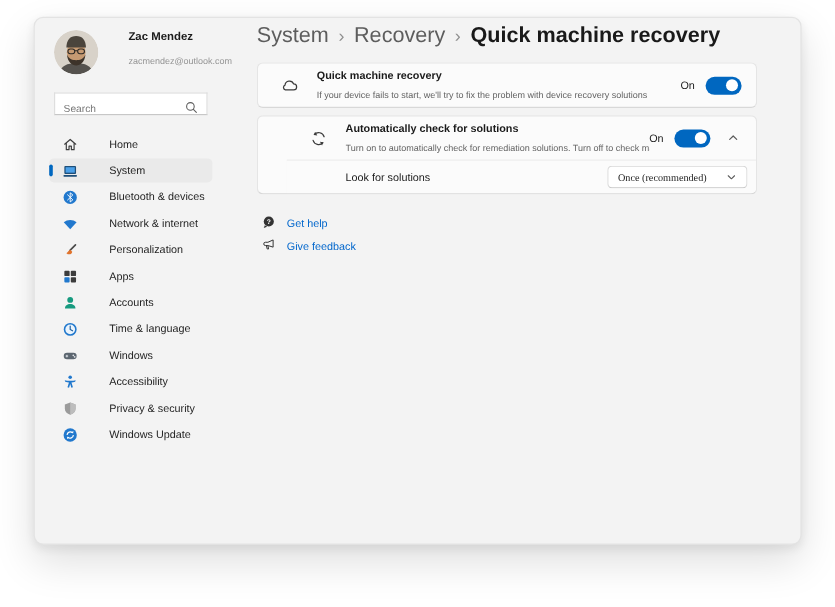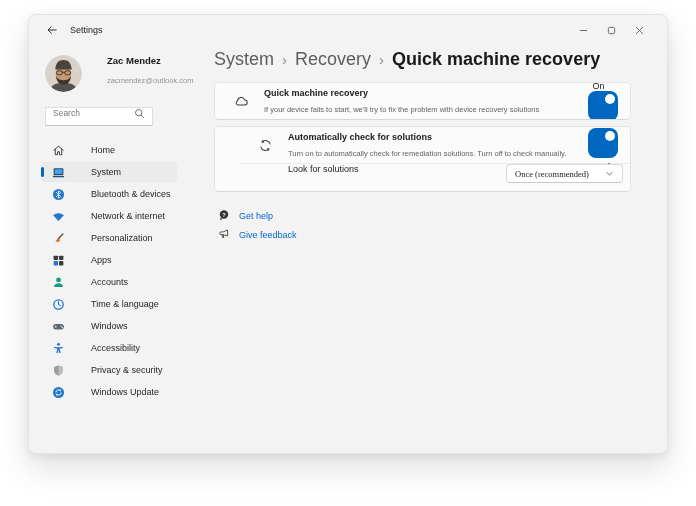--- a/index.html
+++ b/index.html
@@ -23,23 +23,23 @@
   .main { flex:1; padding:0 36px 0 0; min-width:0; }
 
   
   .profile { display:flex; margin:4px 0 0 4px;gap:16px; }
   .avatar { width:37px; height:37px; border-radius:50%; overflow:hidden; flex:0 0 37px; }
   .p-info { margin-left:9px; }
   .p-name { font-size:9.5px; font-weight:bold; color:#1a1a1a; }
   .p-email { font-size:7.5px; color:#949494; margin-top:10px; }
 
   
-  .search-box { margin:15px 0 0 4px; width:108px; height:19px; background:#ffffff;
+  .search-box { margin:15px 0 0 4px; width:128px; height:19px; background:#ffffff;
     border:1px solid #dedede; border-bottom:1px solid #c7c7c7; border-radius:0;
-    display:flex; align-items:flex-start; padding:0 7px; }
+    display:flex; align-items:flex-end; padding:0 7px; }
   .search-box input { flex:1; border:none; outline:none; background:transparent;
     font-size:8.5px; color:#3a3a3a; font-family:inherit; min-width:0; }
   .search-box input::placeholder { color:#767676; }
 
   
   .nav { margin-top:14px; }
   .nav-item { position:relative; width:136px; height:20px; margin-bottom:2px; border-radius:4px;
     display:flex; align-items:center; padding-left:11px; cursor:pointer;gap:16px; }
   .nav-item.active { background:#eaeaea; }
   .active-bar { position:absolute; left:0; top:5px; width:3px; height:10px; border-radius:2px; background:#0067C0; display:none; }
@@ -55,68 +55,43 @@
 
   
   .card { margin-top:9px; background:#fbfbfb; border:1px solid #e5e5e5; border-bottom-color:#d8d8d8;
     border-radius:5px; overflow:hidden; }
   .card + .card { margin-top:6px;padding-left:24px; }
   .setting-row { display:flex; align-items:center; height:36px; padding:0 12px 0 18px; }
   .row-ico { width:17px; height:17px; display:flex; align-items:center; justify-content:center; flex:0 0 17px; }
   .row-text { margin-left:14px; flex:1; min-width:0; }
   .row-title { font-size:9px; font-weight:600; color:#1a1a1a; }
   .row-desc { font-size:7.5px; color:#636363; margin-top:7px; white-space:nowrap; overflow:hidden; }
-  .row-controls { display:flex; align-items:center;flex-direction:column; }
+  .row-controls { display:flex; align-items:center; }
   .toggle-label { font-size:9px; color:#1a1a1a; margin-right:9px; }
   .toggle { width:30px; height:15px; border-radius:8px; background:#0067C0; position:relative; cursor:pointer; flex:0 0 30px; }
   .toggle .knob { position:absolute; top:2.5px; right:3px; width:10px; height:10px; border-radius:50%; background:#ffffff; }
   .expander { margin-left:12px; width:14px; height:14px; display:flex; align-items:center; justify-content:center; cursor:pointer; }
   .divider { height:1px; background:#ececec; }
-  .child-row { display:flex; align-items:flex-start; height:27px; padding:0 7px 0 49px; background:#fbfbfb; }
+  .child-row { display:flex; align-items:center; height:27px; padding:0 7px 0 49px; background:#fbfbfb; }
   .child-label { font-size:9px; color:#1a1a1a; flex:1; }
   .dropdown { width:117px; height:19px; background:#ffffff; border:1px solid #d9d9d9; border-bottom-color:#c9c9c9;
     border-radius:4px; display:flex; align-items:center; padding:0 8px; cursor:pointer;font-family:Liberation Serif, serif; }
   .dd-value { flex:1; font-size:8.5px; color:#1a1a1a; white-space:nowrap; }
 
   
   .links { margin-top:10px; padding-left:4px; }
   .link-row { display:flex; align-items:flex-end; height:19px; }
   .link-ico { width:12px; height:12px; display:flex; align-items:center; justify-content:center; flex:0 0 12px; }
   .link-text { font-size:9px; color:#0066CC; margin-left:9px; cursor:pointer; }
 </style>
 </head>
 <body>
 
 <div class="window">
 
-  <div class="titlebar">
-    <div class="back-btn">
-      <svg width="12" height="12" viewBox="0 0 16 16">
-          <path d="M13.5 8 H3.2 M7.2 3.6 L2.8 8 L7.2 12.4" fill="none" stroke="#1a1a1a" stroke-width="1.2" stroke-linecap="round" stroke-linejoin="round"></path>
-        </svg>
-    </div>
-    <span class="tb-title">Settings</span>
-    <div class="win-controls">
-      <div class="win-btn">
-        <svg width="9" height="9" viewBox="0 0 10 10">
-            <line x1="1" y1="5" x2="9" y2="5" stroke="#5d5d5d" stroke-width="1"></line>
-          </svg>
-      </div>
-      <div class="win-btn">
-        <svg width="9" height="9" viewBox="0 0 10 10">
-            <rect x="1.5" y="1.5" width="7" height="7" rx="1.5" fill="none" stroke="#5d5d5d" stroke-width="1"></rect>
-          </svg>
-      </div>
-      <div class="win-btn">
-        <svg width="9" height="9" viewBox="0 0 10 10">
-            <path d="M1.5 1.5 L8.5 8.5 M8.5 1.5 L1.5 8.5" stroke="#5d5d5d" stroke-width="1" stroke-linecap="round"></path>
-          </svg>
-      </div>
-    </div>
-  </div>
 
   <div class="body-row">
 
     <div class="sidebar">
 
       <div class="profile">
         <div class="avatar">
           <svg width="37" height="37" viewBox="0 0 37 37">
             <clipPath id="avc">
                 <circle cx="18.5" cy="18.5" r="18.5"></circle>

